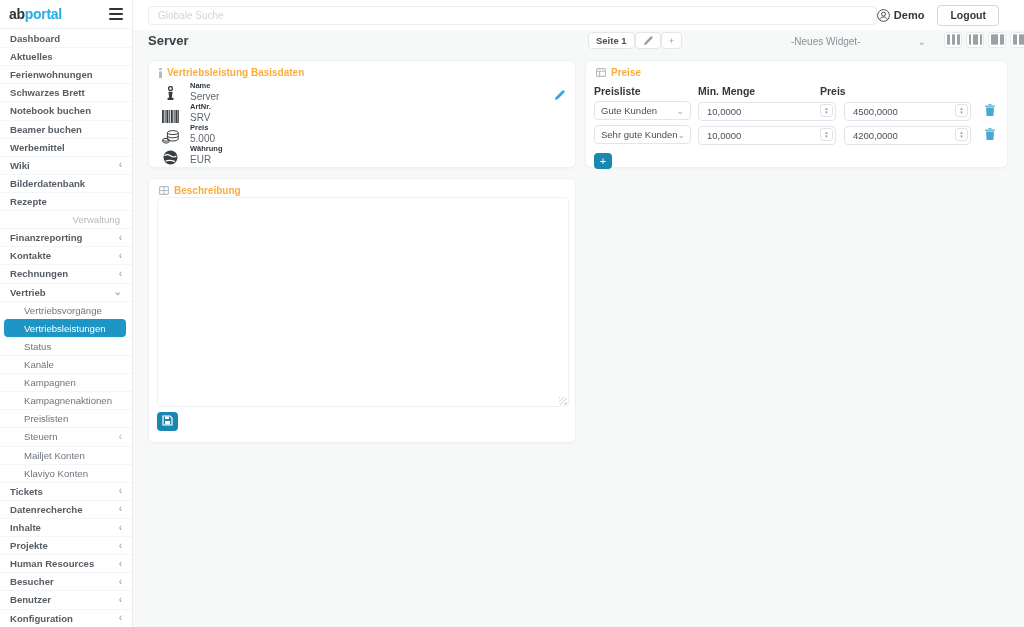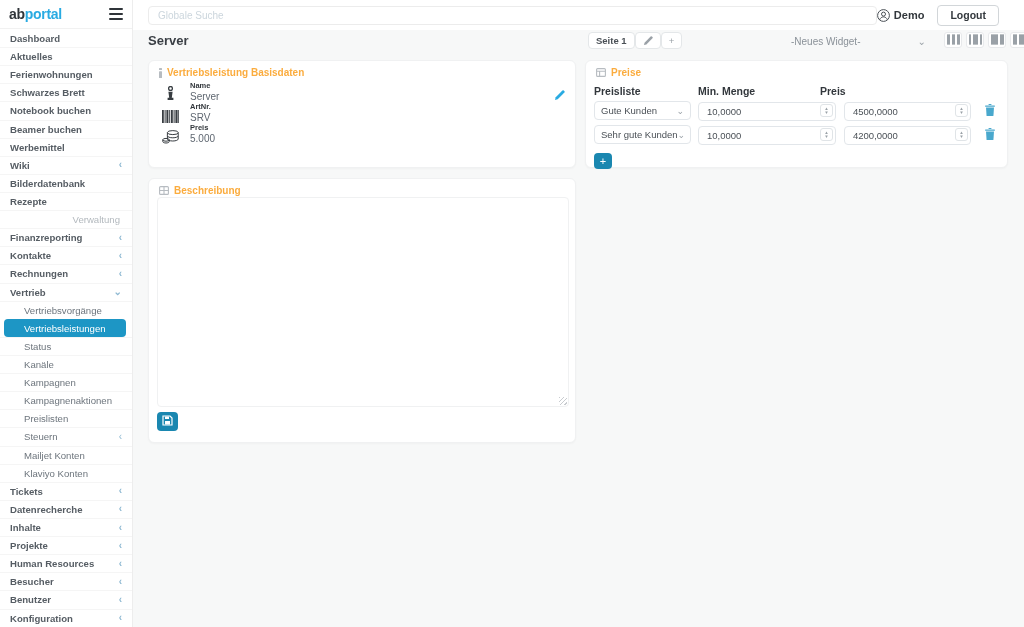--- a/index.html
+++ b/index.html
@@ -355,20 +355,33 @@
             <path d="M5.4 5.8v3.2c0 1.1 2.4 2 5.4 2s5.4-.9 5.4-2V5.8"></path>
             <ellipse cx="4" cy="9.8" rx="3.2" ry="1.4"></ellipse>
             <path d="M.8 9.8v1.8c0 .8 1.4 1.4 3.2 1.4s3.2-.6 3.2-1.4V9.8"></path>
           </svg>
         </span>
         <span class="bd-text">
           <span class="bd-label">Preis</span>
           <span class="bd-value">5.000</span>
         </span>
       </div>
+      <div class="bd-field">
+        <span class="bd-icon">
+          <svg width="15" height="15" viewBox="0 0 15 15">
+            <circle cx="7.5" cy="7.5" r="7" fill="#383d42"></circle>
+            <path d="M1.5 5.6c2.2-1.8 4.1-1.2 6 .2 1.9 1.4 4 1.6 6 .3" stroke="#fff" stroke-width="1.2" fill="none"></path>
+            <path d="M2.6 11.2c2.3-1.2 5.4-1.2 9.4.4" stroke="#fff" stroke-width="1.2" fill="none"></path>
+          </svg>
+        </span>
+        <span class="bd-text">
+          <span class="bd-label">Währung</span>
+          <span class="bd-value">EUR</span>
+        </span>
+      </div>
     </div>
   <span class="edit-pencil">
     <svg width="11" height="11" viewBox="0 0 11 11">
         <path d="M1 10l.7-2.7L8.4.6a1 1 0 0 1 1.4 0l.6.6a1 1 0 0 1 0 1.4L3.7 9.3z" fill="currentColor"></path>
       </svg>
   </span>
 </section>
 
 <section class="card" id="card-preise">
   <div class="card-header">

